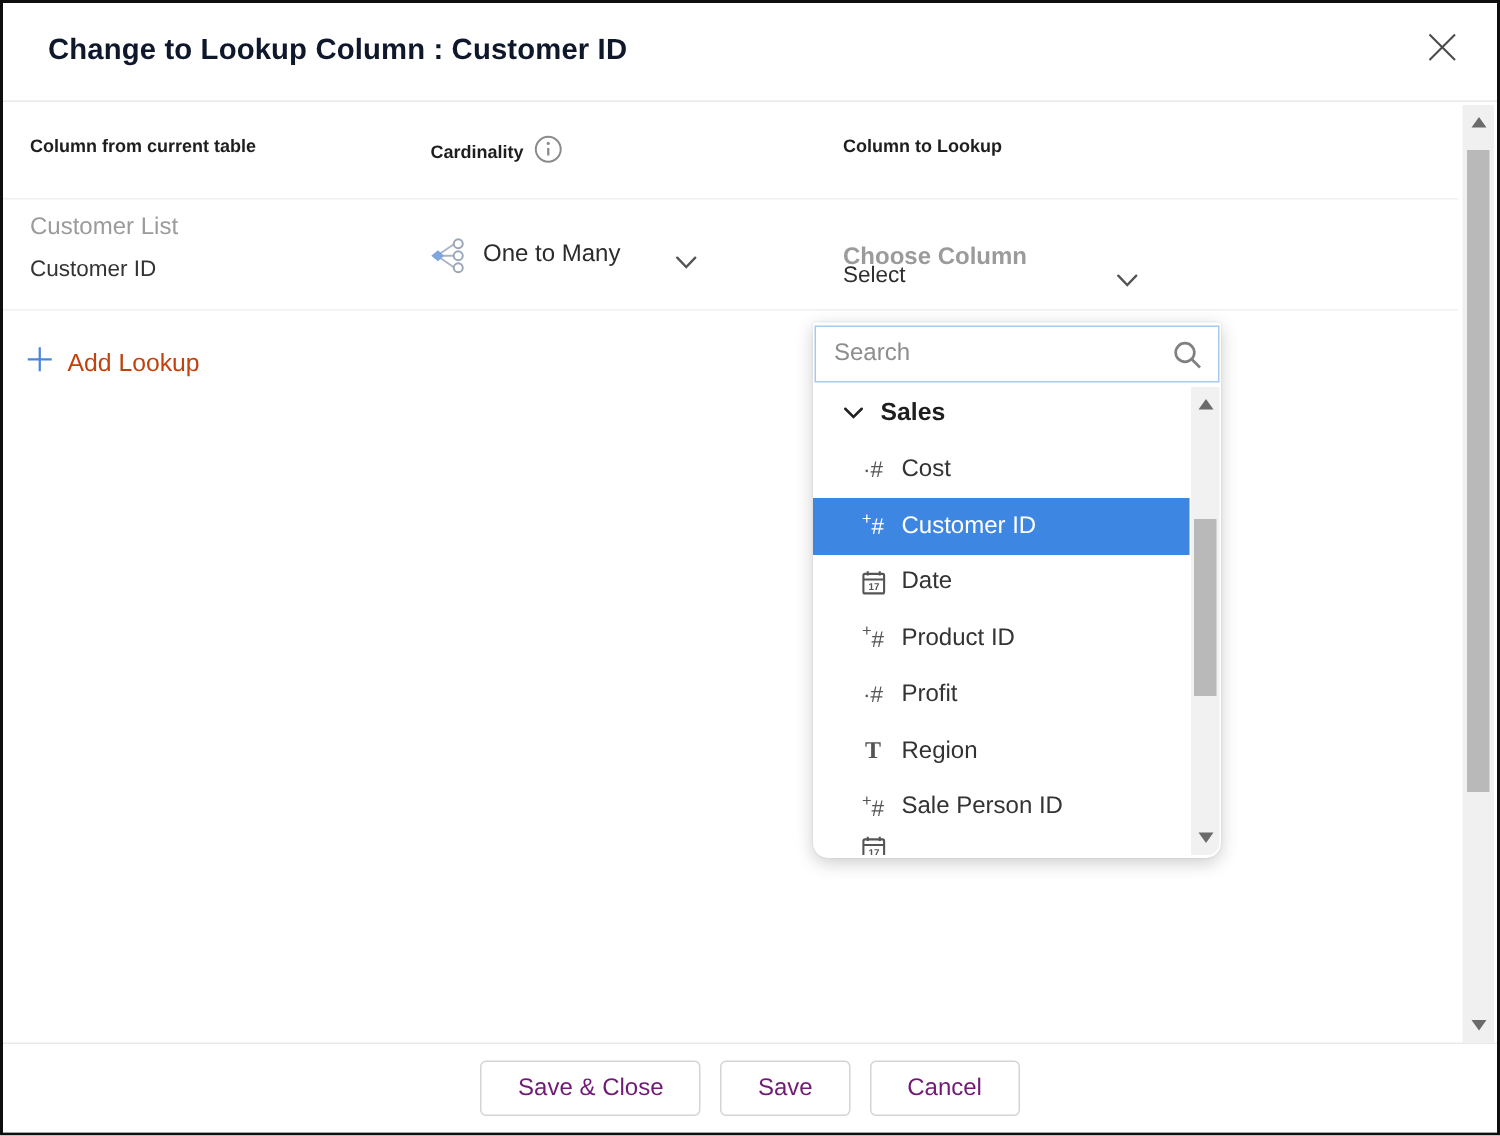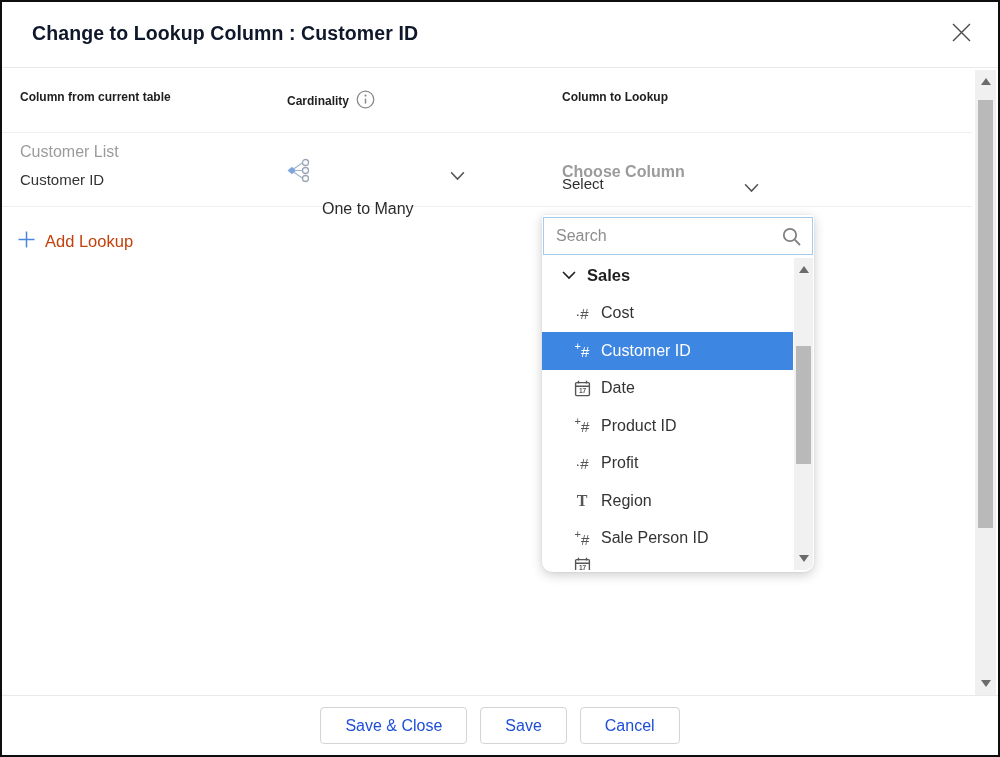--- a/index.html
+++ b/index.html
@@ -17,21 +17,21 @@
   .cols-header { position:absolute; top:66px; left:0; right:26px; height:65px; border-bottom:1px solid #efefef; }
   .hdr { position:absolute; top:22px; font-size:12px; font-weight:700; color:#1e1e1e; }
   .hdr-current { left:18px; }
   .hdr-cardinality { left:285px; display:flex; align-items:center; gap:7px; }
   .hdr-lookup { left:560px; }
   
   .lookup-row { position:absolute; top:131px; left:0; right:26px; height:74px; border-bottom:1px solid #efefef; }
   .tbl-name { position:absolute; left:18px; top:10px; font-size:16px; font-weight:400; color:#9b9b9b; }
   .col-name { position:absolute; left:18px; top:38px; font-size:15px; color:#333; }
   .card-icon { position:absolute; left:283px; top:24px; }
-  .card-value { position:absolute; left:320px; top:28px; font-size:16px; color:#2b2b2b;margin-top:39px; }
+  .card-value { position:absolute; left:320px; top:28px; font-size:16px; color:#2b2b2b; }
   .card-chevron { position:absolute; left:448px; top:34px; }
   .choose-label { position:absolute; left:560px; top:10px; font-size:16px; font-weight:700; color:#9b9b9b;margin-top:20px; }
   .select-value { position:absolute; left:560px; top:42px; font-size:15px; color:#2e2e2e; }
   .select-chevron { position:absolute; left:742px; top:46px; }
   
   .add-lookup { position:absolute; left:15px; top:228px; display:flex; align-items:center; gap:9px; color:#c2410c; font-size:16.5px; cursor:pointer; }
   
   .dropdown { position:absolute; left:540px; top:213px; width:272px; height:357px; background:#fff; border-radius:2px 2px 10px 10px; box-shadow:0 3px 12px rgba(0,0,0,.2), 0 0 2px rgba(0,0,0,.08); z-index:6; }
   .search-box { position:absolute; left:1px; right:1px; top:2px; height:38px; border:1px solid #a6c9ee; background:#fff; display:flex; align-items:center; }
   .search-box input { flex:1; border:none; outline:none; font-size:16px; padding:0 0 0 12px; color:#333; font-family:"Liberation Sans", sans-serif; background:transparent; }
@@ -53,21 +53,21 @@
   .dd-scrollbar { position:absolute; right:1px; top:43px; bottom:2px; width:19px; background:#f1f1f1; border-radius:0 0 8px 0; }
   .dd-thumb { position:absolute; left:2px; right:2px; top:88px; height:118px; background:#b9b9b9; }
   
   .modal-scrollbar { position:absolute; right:2px; top:68px; bottom:60px; width:21px; background:#f0f0f0; }
   .ms-thumb { position:absolute; left:3px; right:3px; top:30px; height:428px; background:#b9b9b9; }
   .arr-up { width:0; height:0; border-left:5px solid transparent; border-right:5px solid transparent; border-bottom:7px solid #6b6b6b; position:absolute; left:50%; transform:translateX(-50%); }
   .arr-down { width:0; height:0; border-left:5px solid transparent; border-right:5px solid transparent; border-top:7px solid #6b6b6b; position:absolute; left:50%; transform:translateX(-50%); }
   .a-top { top:8px; } .a-bottom { bottom:8px; }
   
   .modal-footer { position:absolute; left:0; right:0; bottom:0; height:60px; border-top:1px solid #e9e9e9; display:flex; align-items:center; justify-content:center; gap:13px; background:#fff; }
-  .footer-btn { height:37px; padding:0 24px; background:#fff; border:1px solid #d4d4d4; border-radius:4px; font-size:16px; color:#1d4ed8; font-family:"Liberation Sans", sans-serif; cursor:pointer; }
+  .footer-btn { height:37px; padding:0 24px; background:#fff; border:1px solid #d4d4d4; border-radius:4px; font-size:16px; color:#701a75; font-family:"Liberation Sans", sans-serif; cursor:pointer; }
 </style>
 </head>
 <body>
 
 <div class="modal">
 
   <div class="modal-header">
     <div class="modal-title">Change to Lookup Column : Customer ID</div>
     <div class="close-btn">
       <span>

